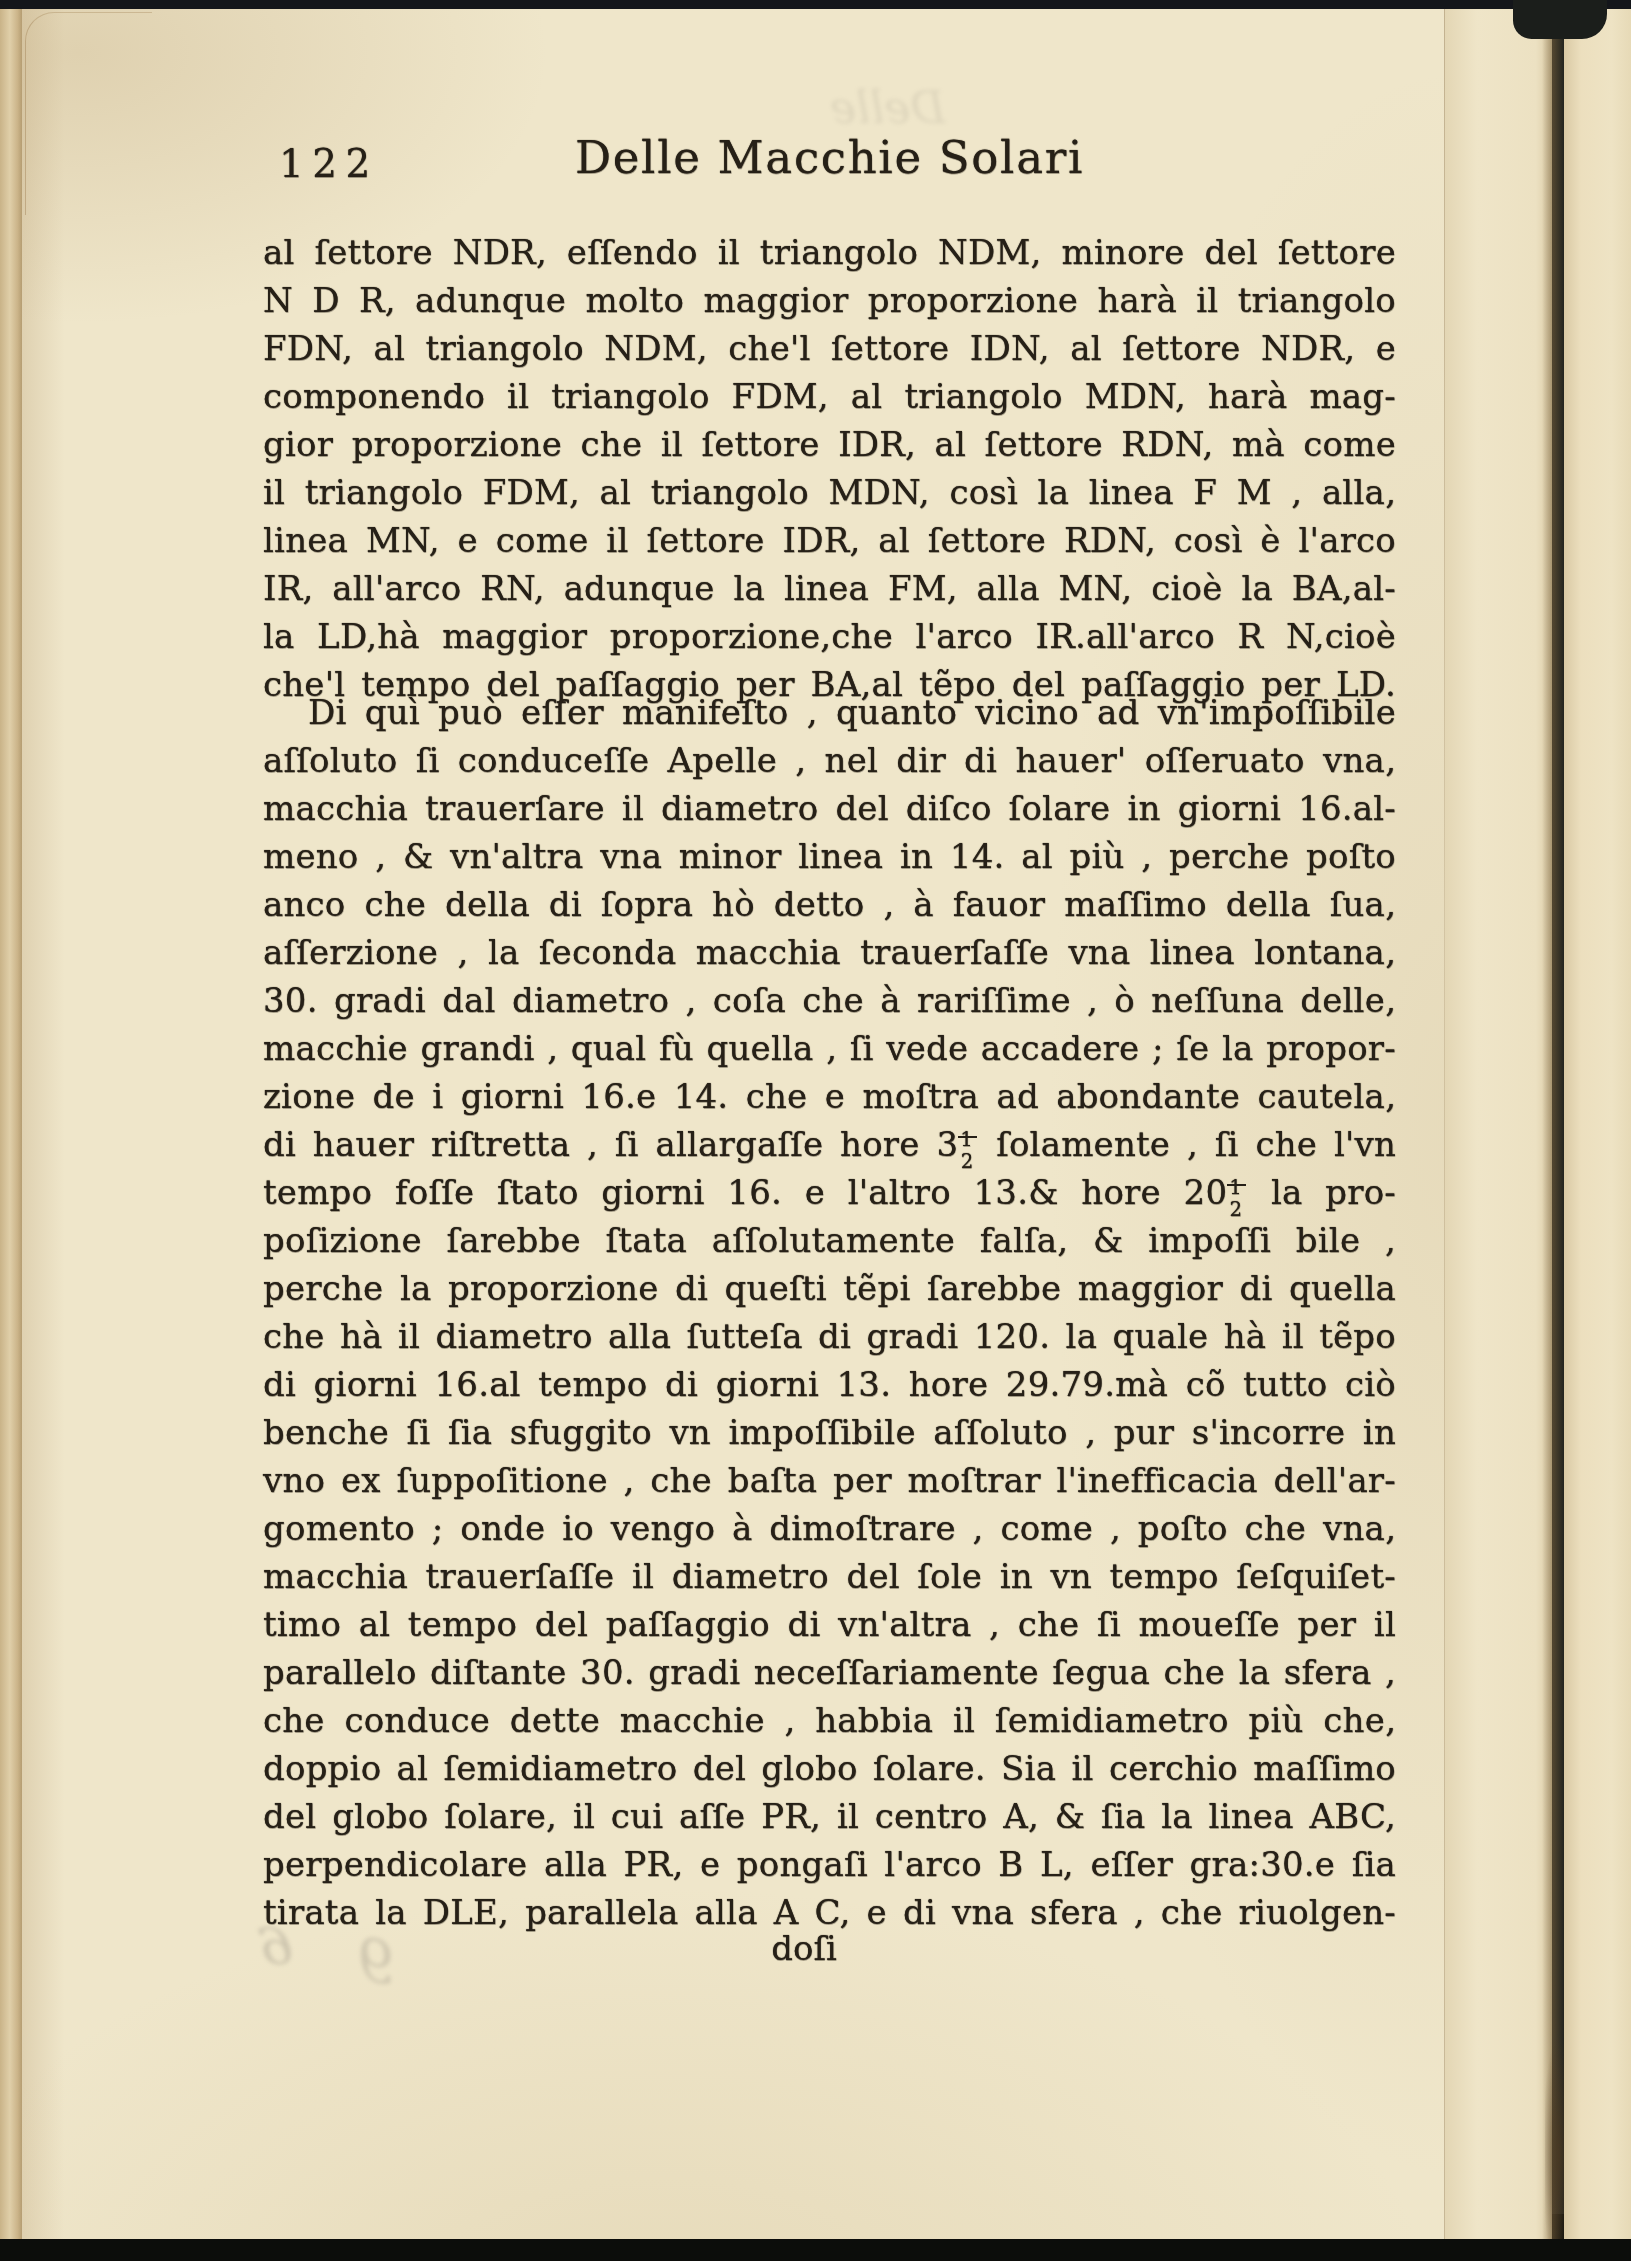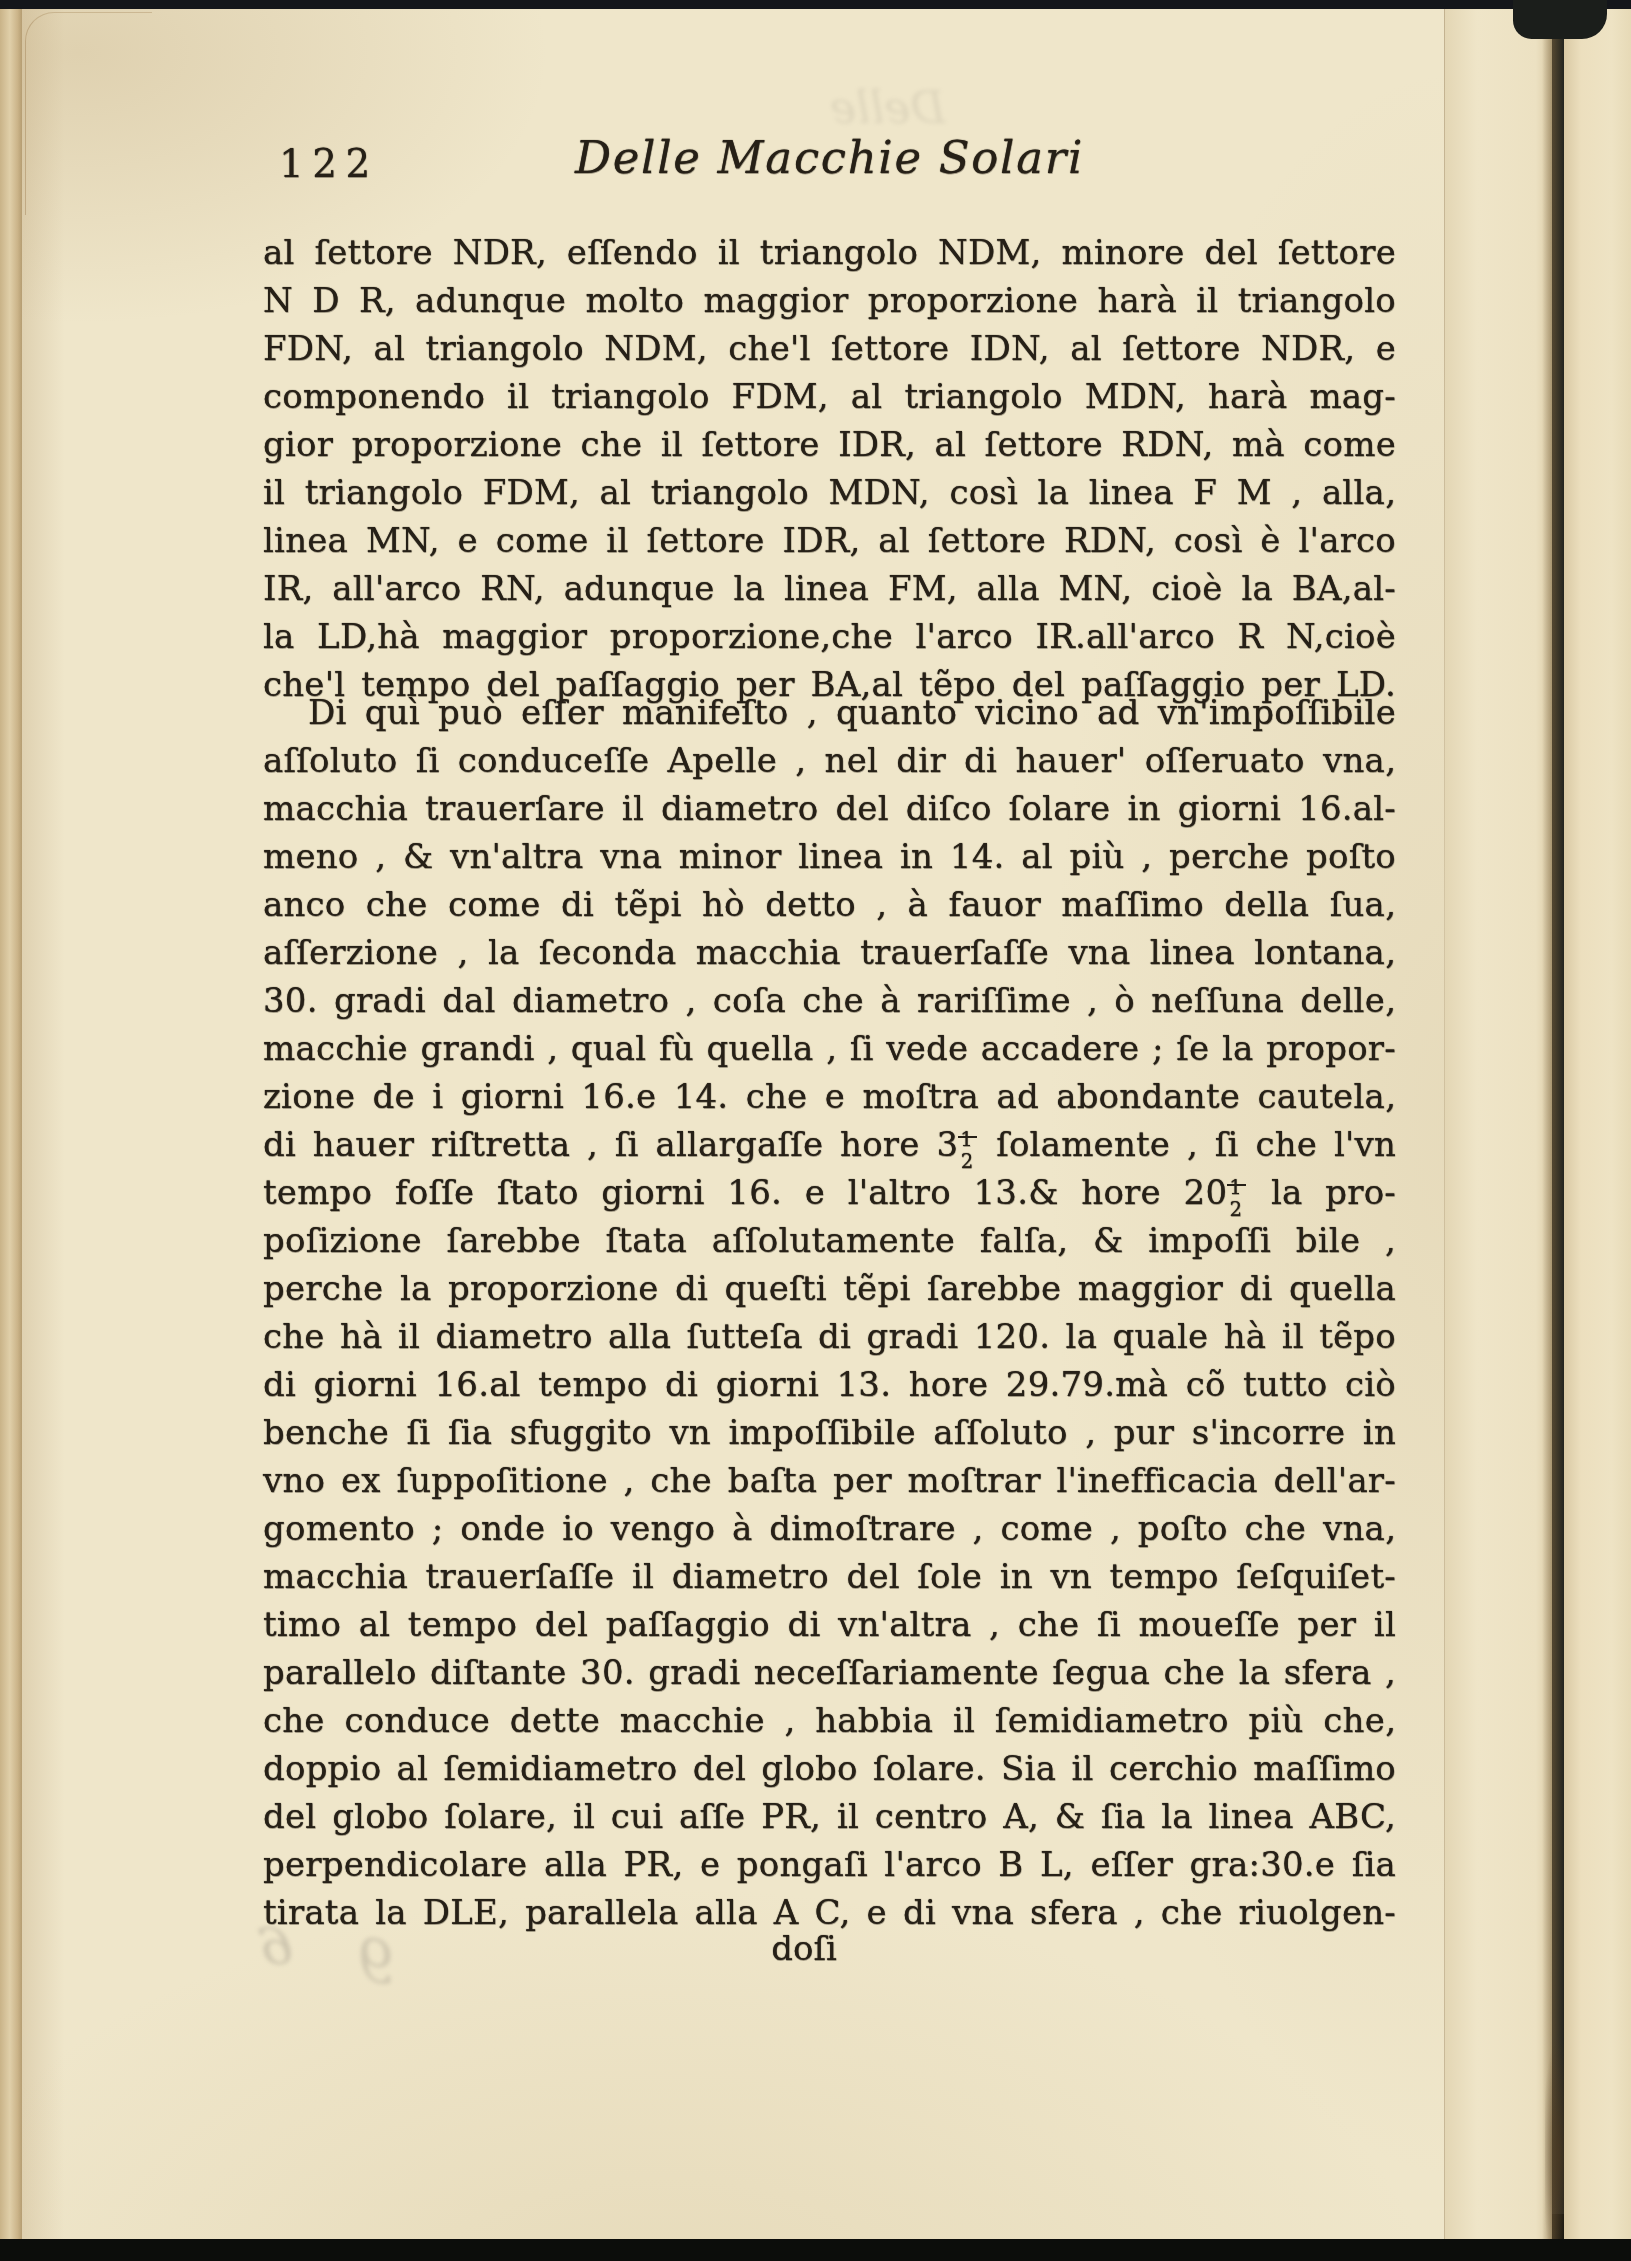--- a/index.html
+++ b/index.html
@@ -37,21 +37,21 @@
   
   .band-top{position:absolute;left:0;top:0;width:1632px;height:9.3px;background:#14161a;}
   .notch-top-right{position:absolute;left:1513px;top:0;width:94px;height:39px;
     background:#1b1e1b;border-bottom-left-radius:18.5px;border-bottom-right-radius:25px;}
   .band-bottom{position:absolute;left:0;top:2239px;width:1632px;height:22px;background:#0c0d0b;}
 
   
   .ink{color:#262017;text-shadow:0 0 1.1px rgba(38,30,20,.85),0.4px 0.5px 0 rgba(38,30,20,.30);}
   .pagenum{position:absolute;left:257px;top:133px;font-size:39px;letter-spacing:8.4px;}
   .running-title{position:absolute;left:241px;top:123px;width:1133px;text-align:center;
-    font-style:italic;font-size:45px;letter-spacing:1.7px;}
+    font-size:45px;letter-spacing:1.7px;}
   .bodytext{position:absolute;left:241px;width:1133px;}
   .para1{top:204px;margin-top:16px;} .para2{top:680px;}
   .line{height:48px;line-height:48px;font-size:34px;letter-spacing:0.2px;
     text-align:justify;text-align-last:justify;-moz-text-align-last:justify;
     overflow:visible;white-space:normal;}
   .para.indent .line:first-child{text-indent:45px;}
   .frac{display:inline-block;position:relative;width:.62em;height:.9em;vertical-align:baseline;}
   .frac .num{position:absolute;top:-.52em;left:.10em;font-size:58%;}
   .frac .bar{position:absolute;top:.30em;left:0;width:.55em;border-top:2.5px solid currentColor;}
   .frac .den{position:absolute;top:.62em;left:.12em;font-size:58%;}
@@ -91,21 +91,21 @@
         <div class="line">IR, all'arco RN, adunque la linea FM, alla MN, cioè la BA,al-</div>
         <div class="line">la LD,hà maggior proporzione,che l'arco IR.all'arco R N,cioè</div>
         <div class="line">che'l tempo del paſſaggio per BA,al tẽpo del paſſaggio per LD.</div>
       </div>
 
     <div class="bodytext para para2 indent ink">
         <div class="line">Di quì può eſſer manifeſto , quanto vicino ad vn'impoſſibile</div>
         <div class="line">aſſoluto ſi conduceſſe Apelle , nel dir di hauer' oſſeruato vna‚</div>
         <div class="line">macchia trauerſare il diametro del diſco ſolare in giorni 16.al-</div>
         <div class="line">meno , &amp; vn'altra vna minor linea in 14. al più , perche poſto</div>
-        <div class="line">anco che come di tẽpi hò detto , à fauor maſſimo della ſua‚</div>
+        <div class="line">anco che della di ſopra hò detto , à fauor maſſimo della ſua‚</div>
         <div class="line">aſſerzione , la ſeconda macchia trauerſaſſe vna linea lontana‚</div>
         <div class="line">30. gradi dal diametro , coſa che à rariſſime , ò neſſuna delle‚</div>
         <div class="line">macchie grandi , qual fù quella , ſi vede accadere ; ſe la propor-</div>
         <div class="line">zione de i giorni 16.e 14. che e moſtra ad abondante cautela‚</div>
         <div class="line">di hauer riſtretta , ſi allargaſſe hore 3<span class="frac"><span class="num">1</span><span class="bar"></span><span class="den">2</span></span> ſolamente , ſi che l'vn</div>
         <div class="line">tempo foſſe ſtato giorni 16. e l'altro 13.&amp; hore 20<span class="frac"><span class="num">1</span><span class="bar"></span><span class="den">2</span></span> la pro-</div>
         <div class="line">poſizione ſarebbe ſtata aſſolutamente falſa, &amp; impoſſi bile ,</div>
         <div class="line">perche la proporzione di queſti tẽpi ſarebbe maggior di quella</div>
         <div class="line">che hà il diametro alla ſutteſa di gradi 120. la quale hà il tẽpo</div>
         <div class="line">di giorni 16.al tempo di giorni 13. hore 29.79.mà cõ tutto ciò</div>

